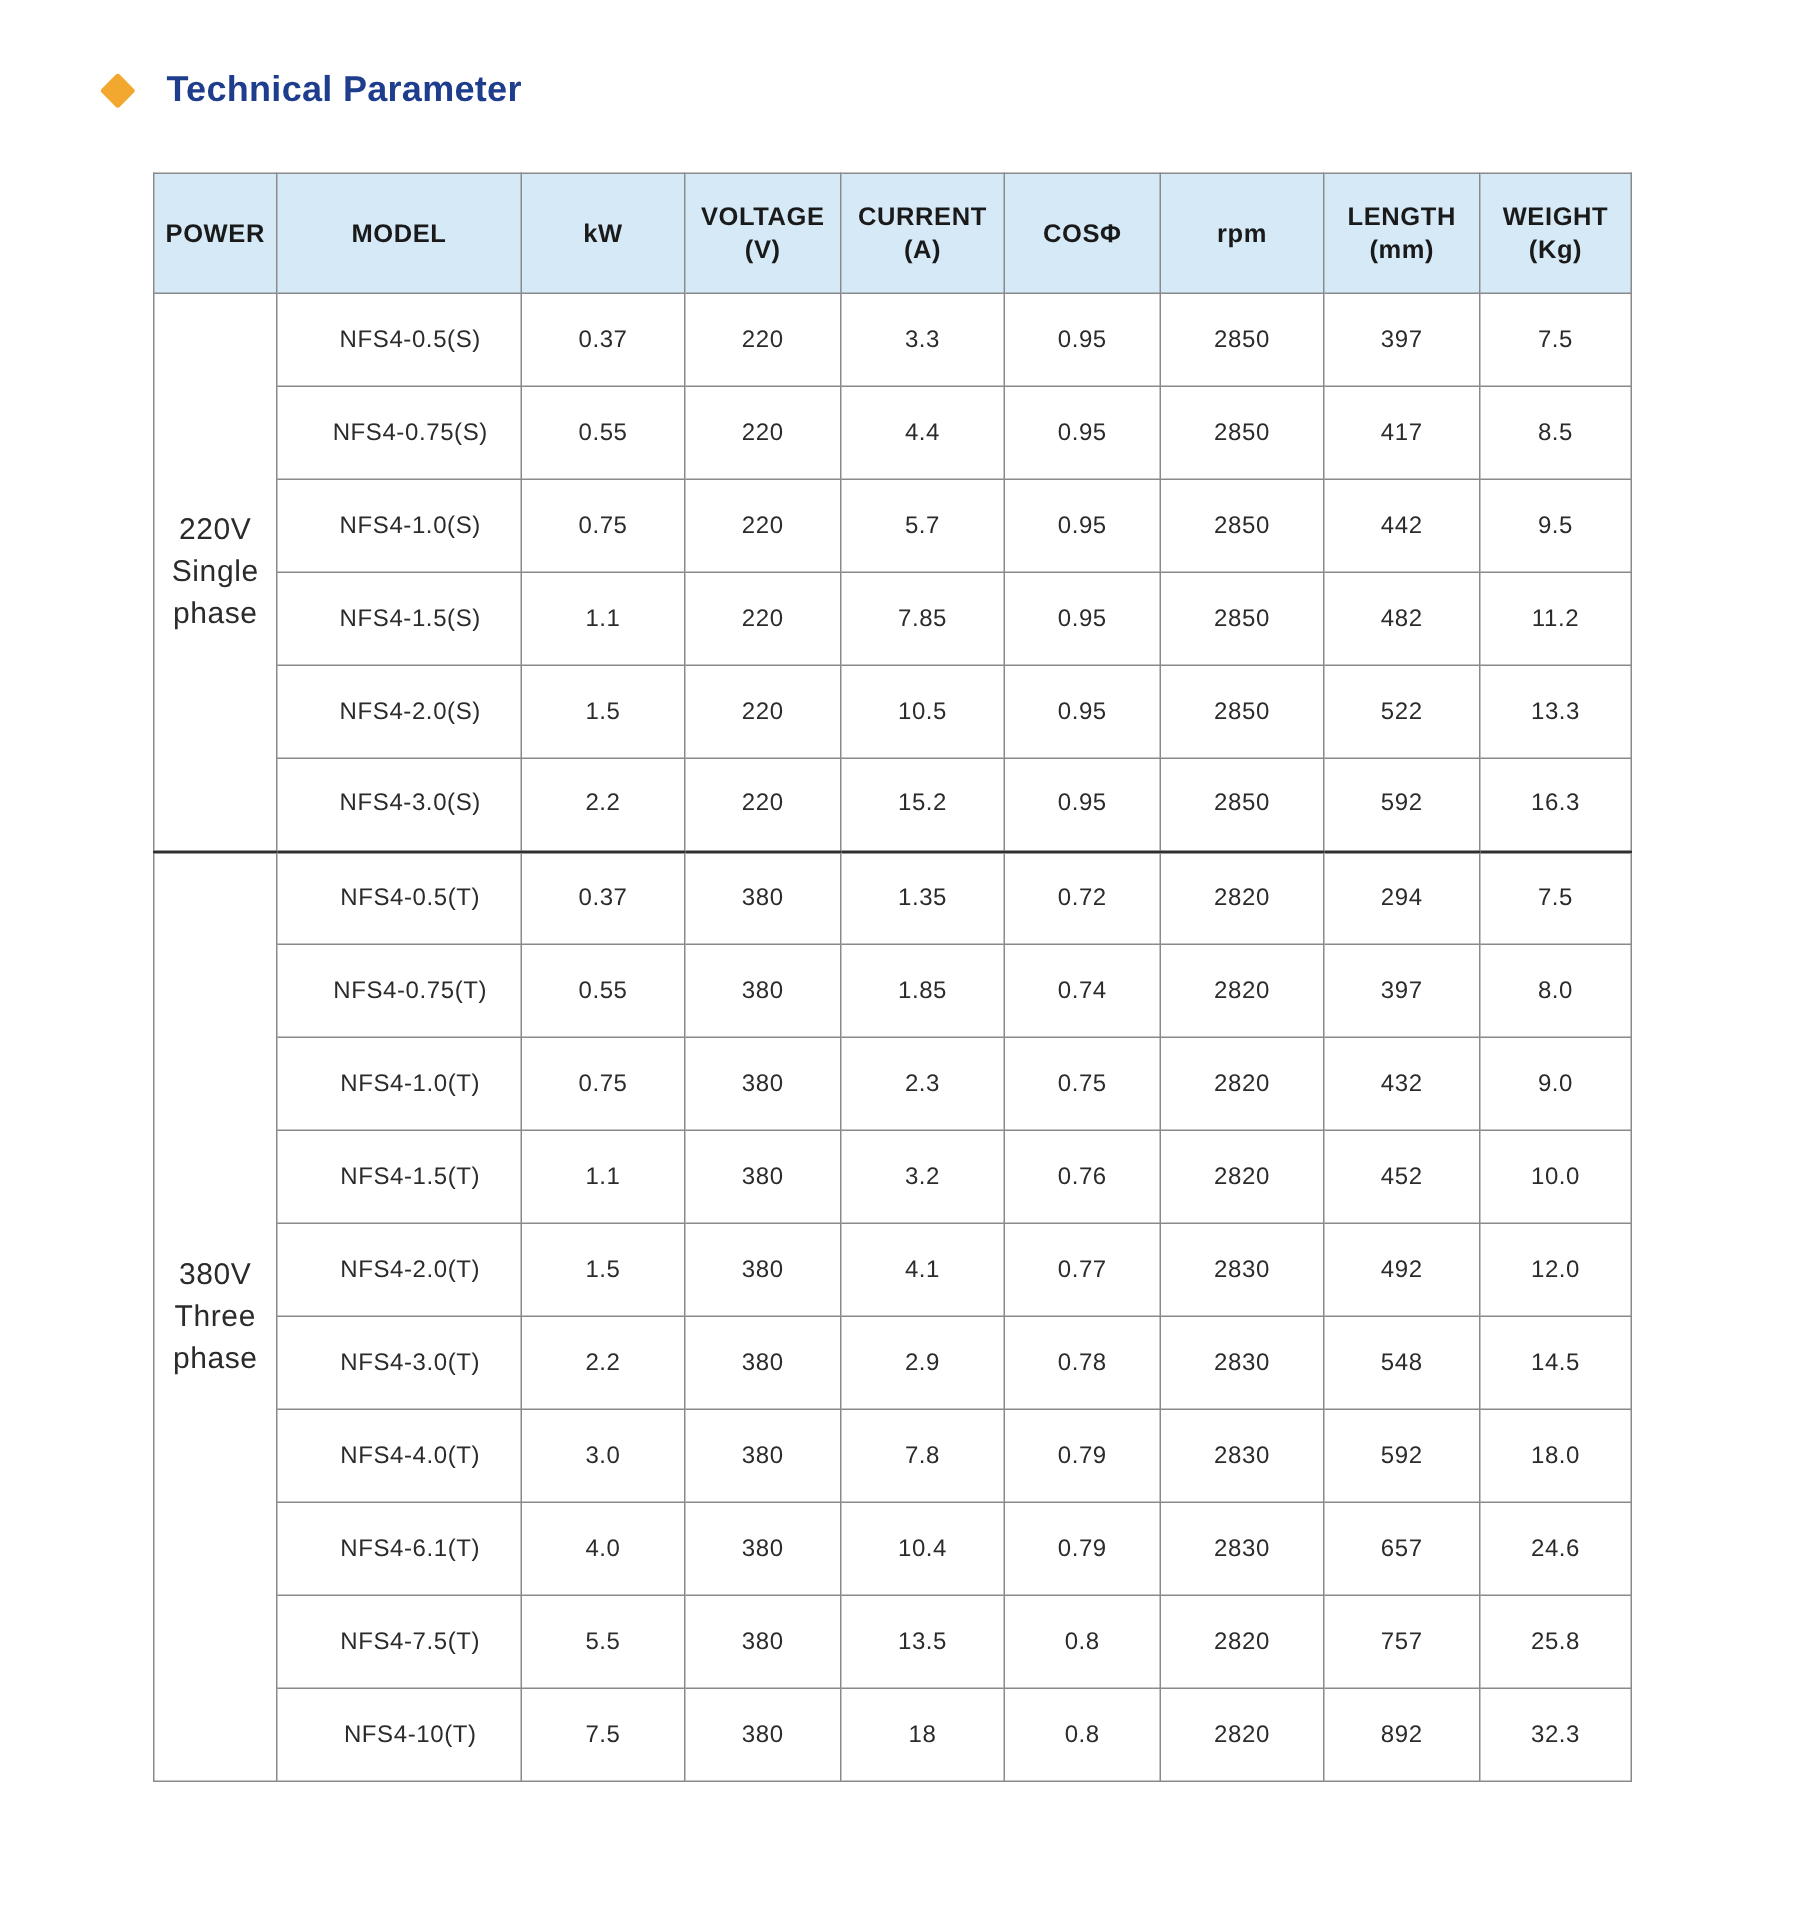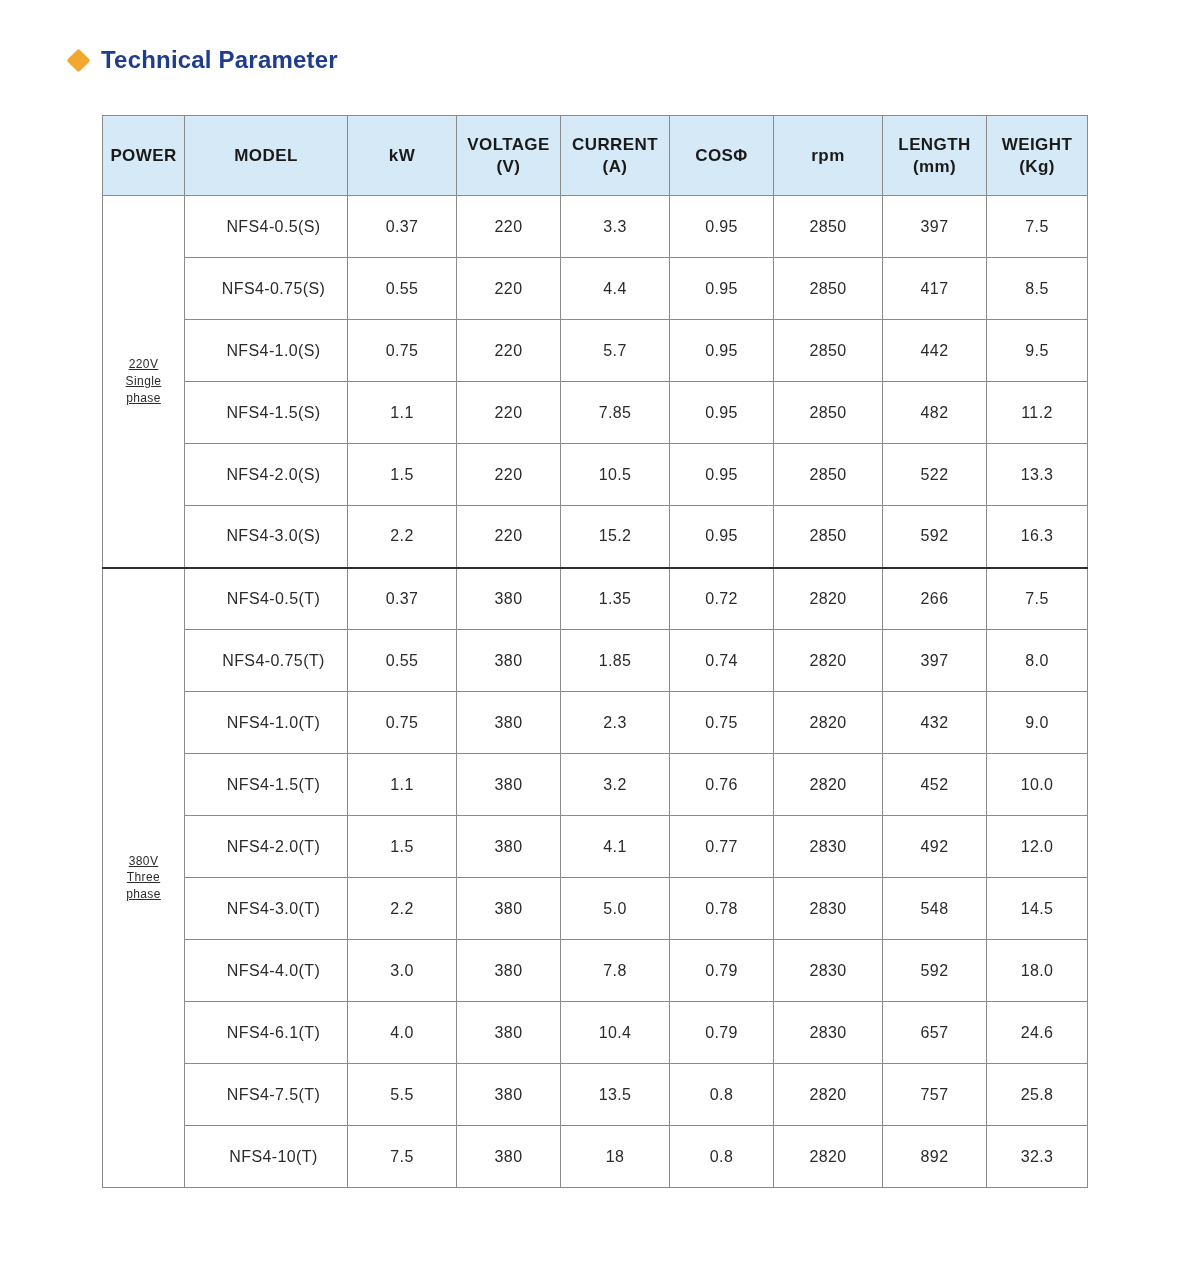--- a/index.html
+++ b/index.html
@@ -8,34 +8,34 @@
     --header-bg:#d5e9f6;
     --border:#8a8a8a;
     --divider:#303030;
     --cell-text:#2b2b2b;
   }
   *{box-sizing:border-box;margin:0;padding:0;}
   html,body{width:1200px;height:1281px;background:#ffffff;overflow:hidden;
     font-family:"Liberation Sans","DejaVu Sans",sans-serif;}
   .page{position:relative;width:1200px;height:1281px;background:#fff;}
 
-  .title-row{position:absolute;left:70px;top:46px;display:flex;align-items:center;gap:14px;}
+  .title-row{position:absolute;left:70px;top:46px;display:flex;align-items:center;gap:24px;}
   .diamond{width:17px;height:17px;background:var(--accent);transform:rotate(45deg);
     border-radius:2px;flex:0 0 auto;}
   .page-title{font-size:24px;font-weight:bold;color:var(--title-color);letter-spacing:0.2px;}
 
   .table-wrap{position:absolute;left:102px;top:115px;width:985px;}
   table{border-collapse:collapse;table-layout:fixed;width:985px;}
   th,td{border:1px solid var(--border);text-align:center;vertical-align:middle;
     color:var(--cell-text);}
   thead th{background:var(--header-bg);height:80px;font-size:17px;font-weight:bold;
     color:#1a1a1a;white-space:pre-line;line-height:1.25;letter-spacing:0.4px;}
   tbody td{height:62px;font-size:16px;letter-spacing:0.4px;}
   td.model-cell{text-align:center;padding-left:15px;}
-  td.power-cell{white-space:pre-line;line-height:1.4;font-size:12px;text-decoration:underline;}
+  td.power-cell{white-space:pre-line;line-height:1.4;font-size:20px;}
   tr.group-start td{border-top:2px solid var(--divider);border-radius:16px;}
 </style>
 </head>
 <body>
 
 <div class="page">
 
   <div class="title-row">
     <span class="diamond"></span>
     <h1 class="page-title">Technical Parameter</h1>
@@ -138,21 +138,21 @@
           <tr class="group-start">
             <td class="power-cell" rowspan="10">380V
 Three
 phase</td>
             <td class="model-cell">NFS4-0.5(T)</td>
             <td>0.37</td>
             <td>380</td>
             <td>1.35</td>
             <td>0.72</td>
             <td>2820</td>
-            <td>266</td>
+            <td>294</td>
             <td>7.5</td>
           </tr>
           <tr>
             <td class="model-cell">NFS4-0.75(T)</td>
             <td>0.55</td>
             <td>380</td>
             <td>1.85</td>
             <td>0.74</td>
             <td>2820</td>
             <td>397</td>
@@ -185,21 +185,21 @@
             <td>4.1</td>
             <td>0.77</td>
             <td>2830</td>
             <td>492</td>
             <td>12.0</td>
           </tr>
           <tr>
             <td class="model-cell">NFS4-3.0(T)</td>
             <td>2.2</td>
             <td>380</td>
-            <td>5.0</td>
+            <td>2.9</td>
             <td>0.78</td>
             <td>2830</td>
             <td>548</td>
             <td>14.5</td>
           </tr>
           <tr>
             <td class="model-cell">NFS4-4.0(T)</td>
             <td>3.0</td>
             <td>380</td>
             <td>7.8</td>

